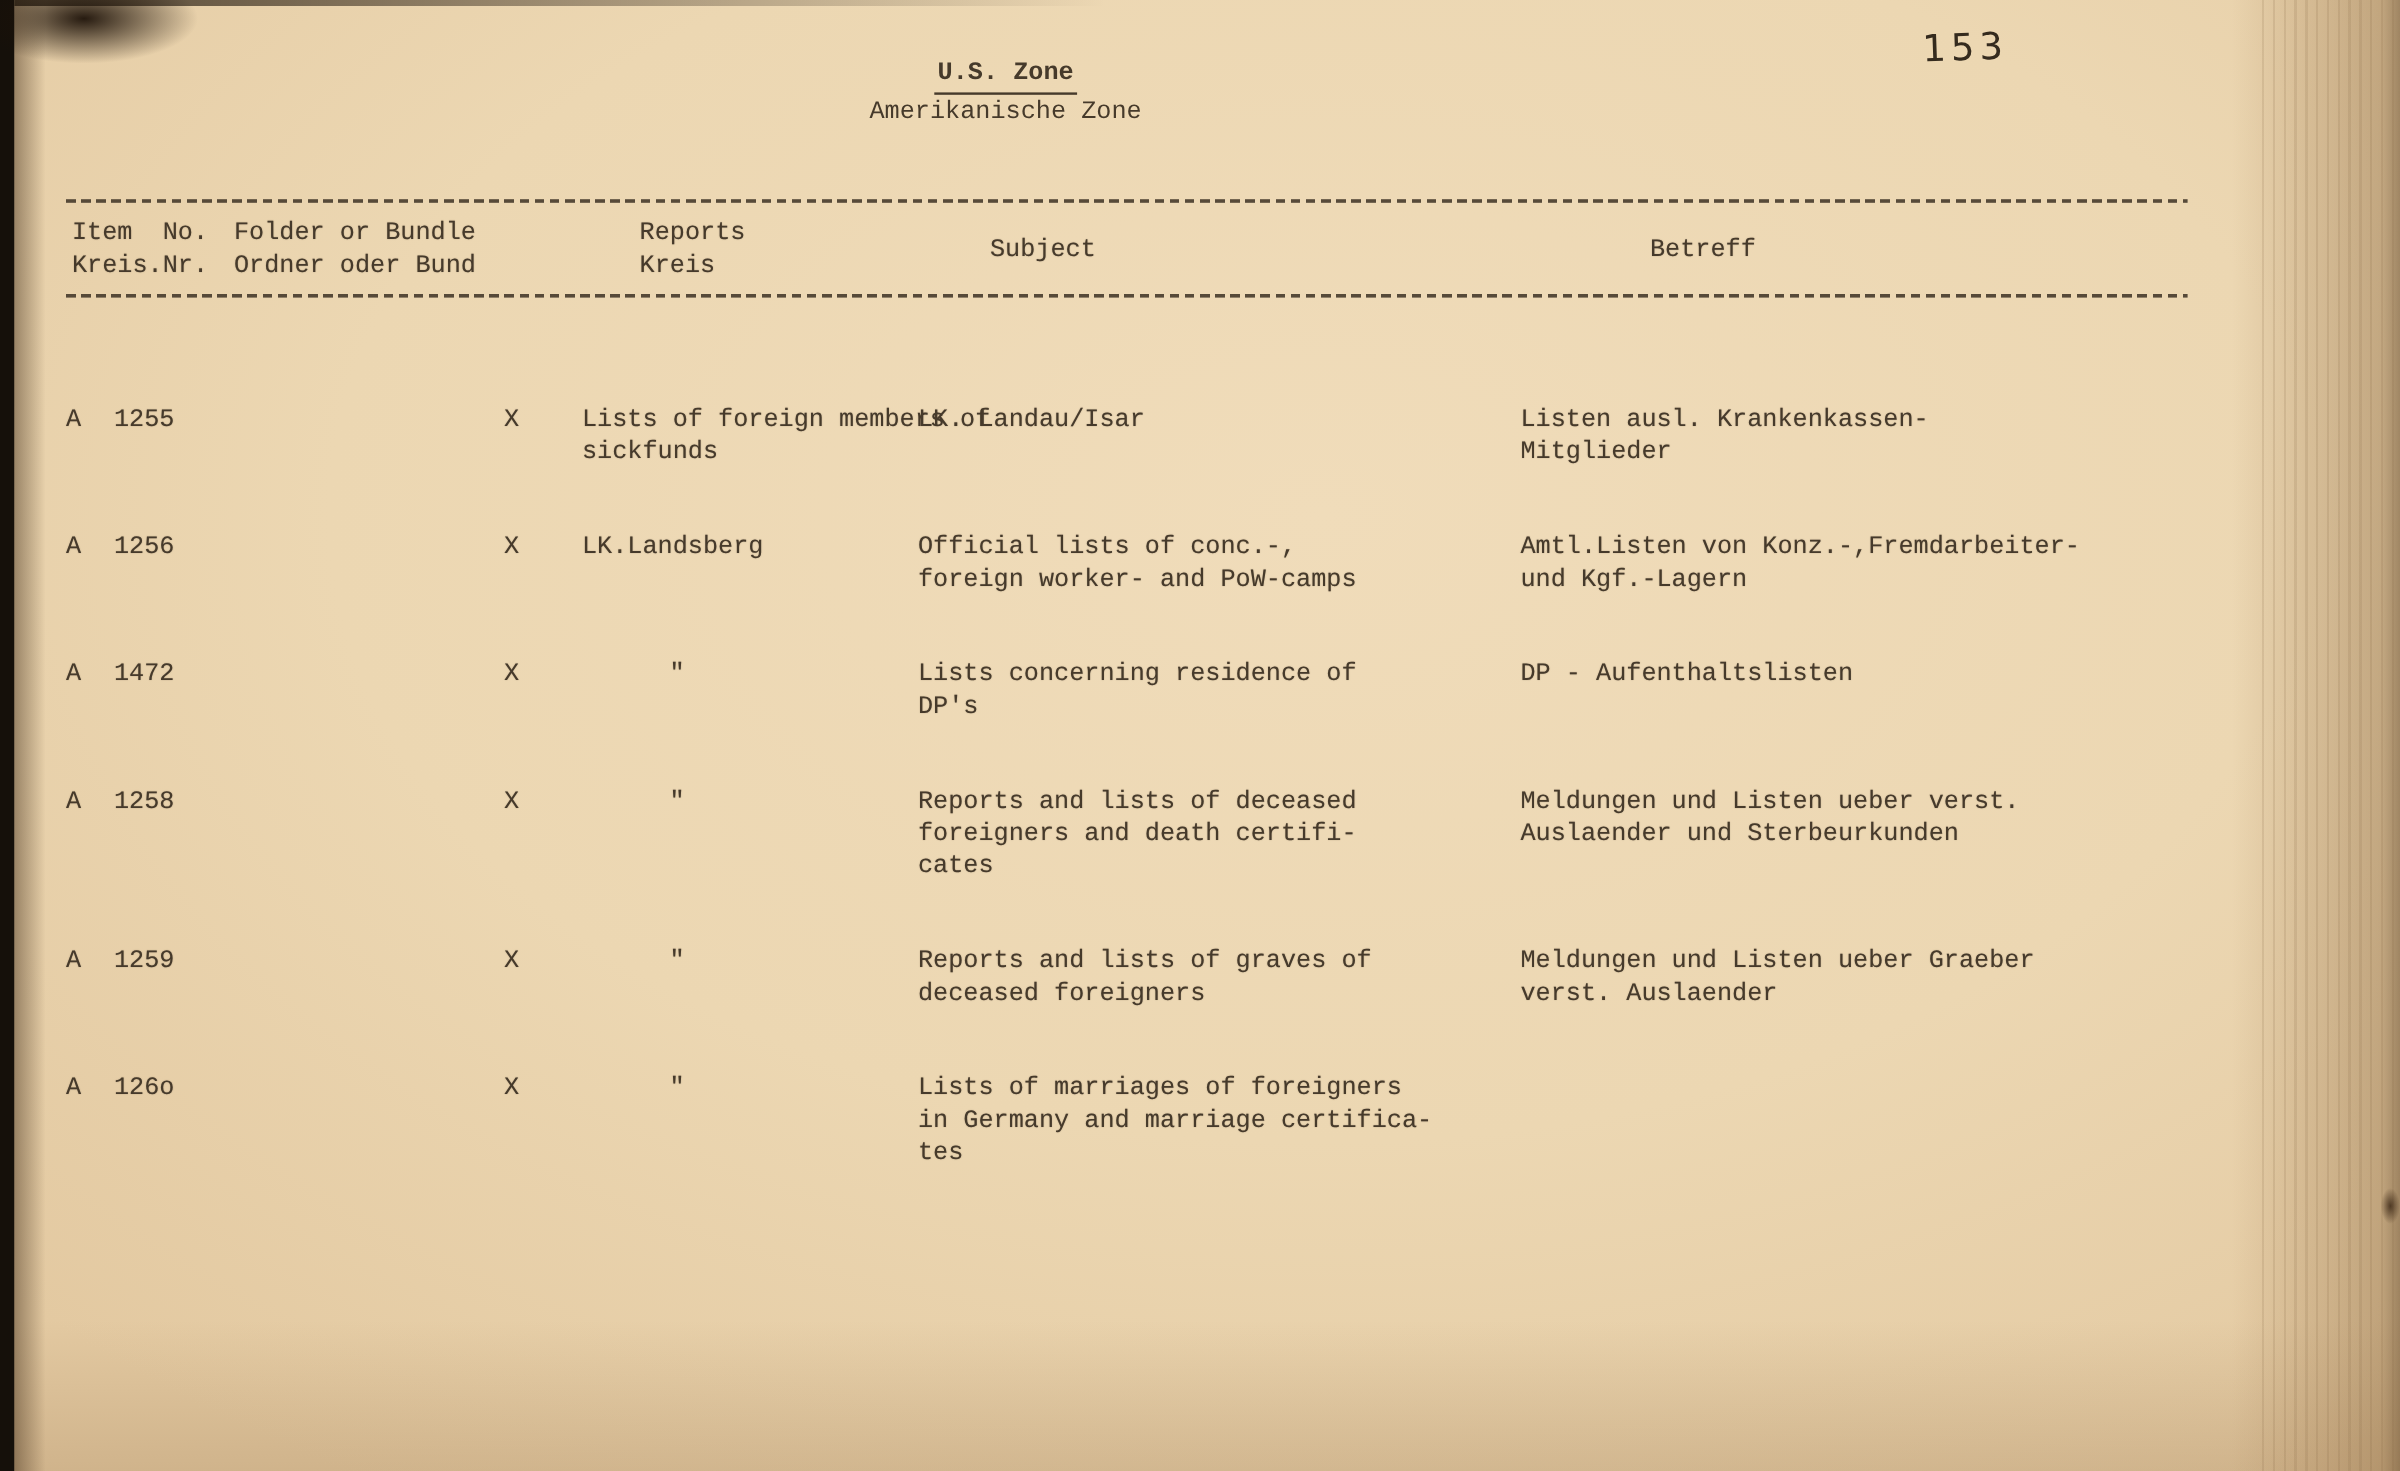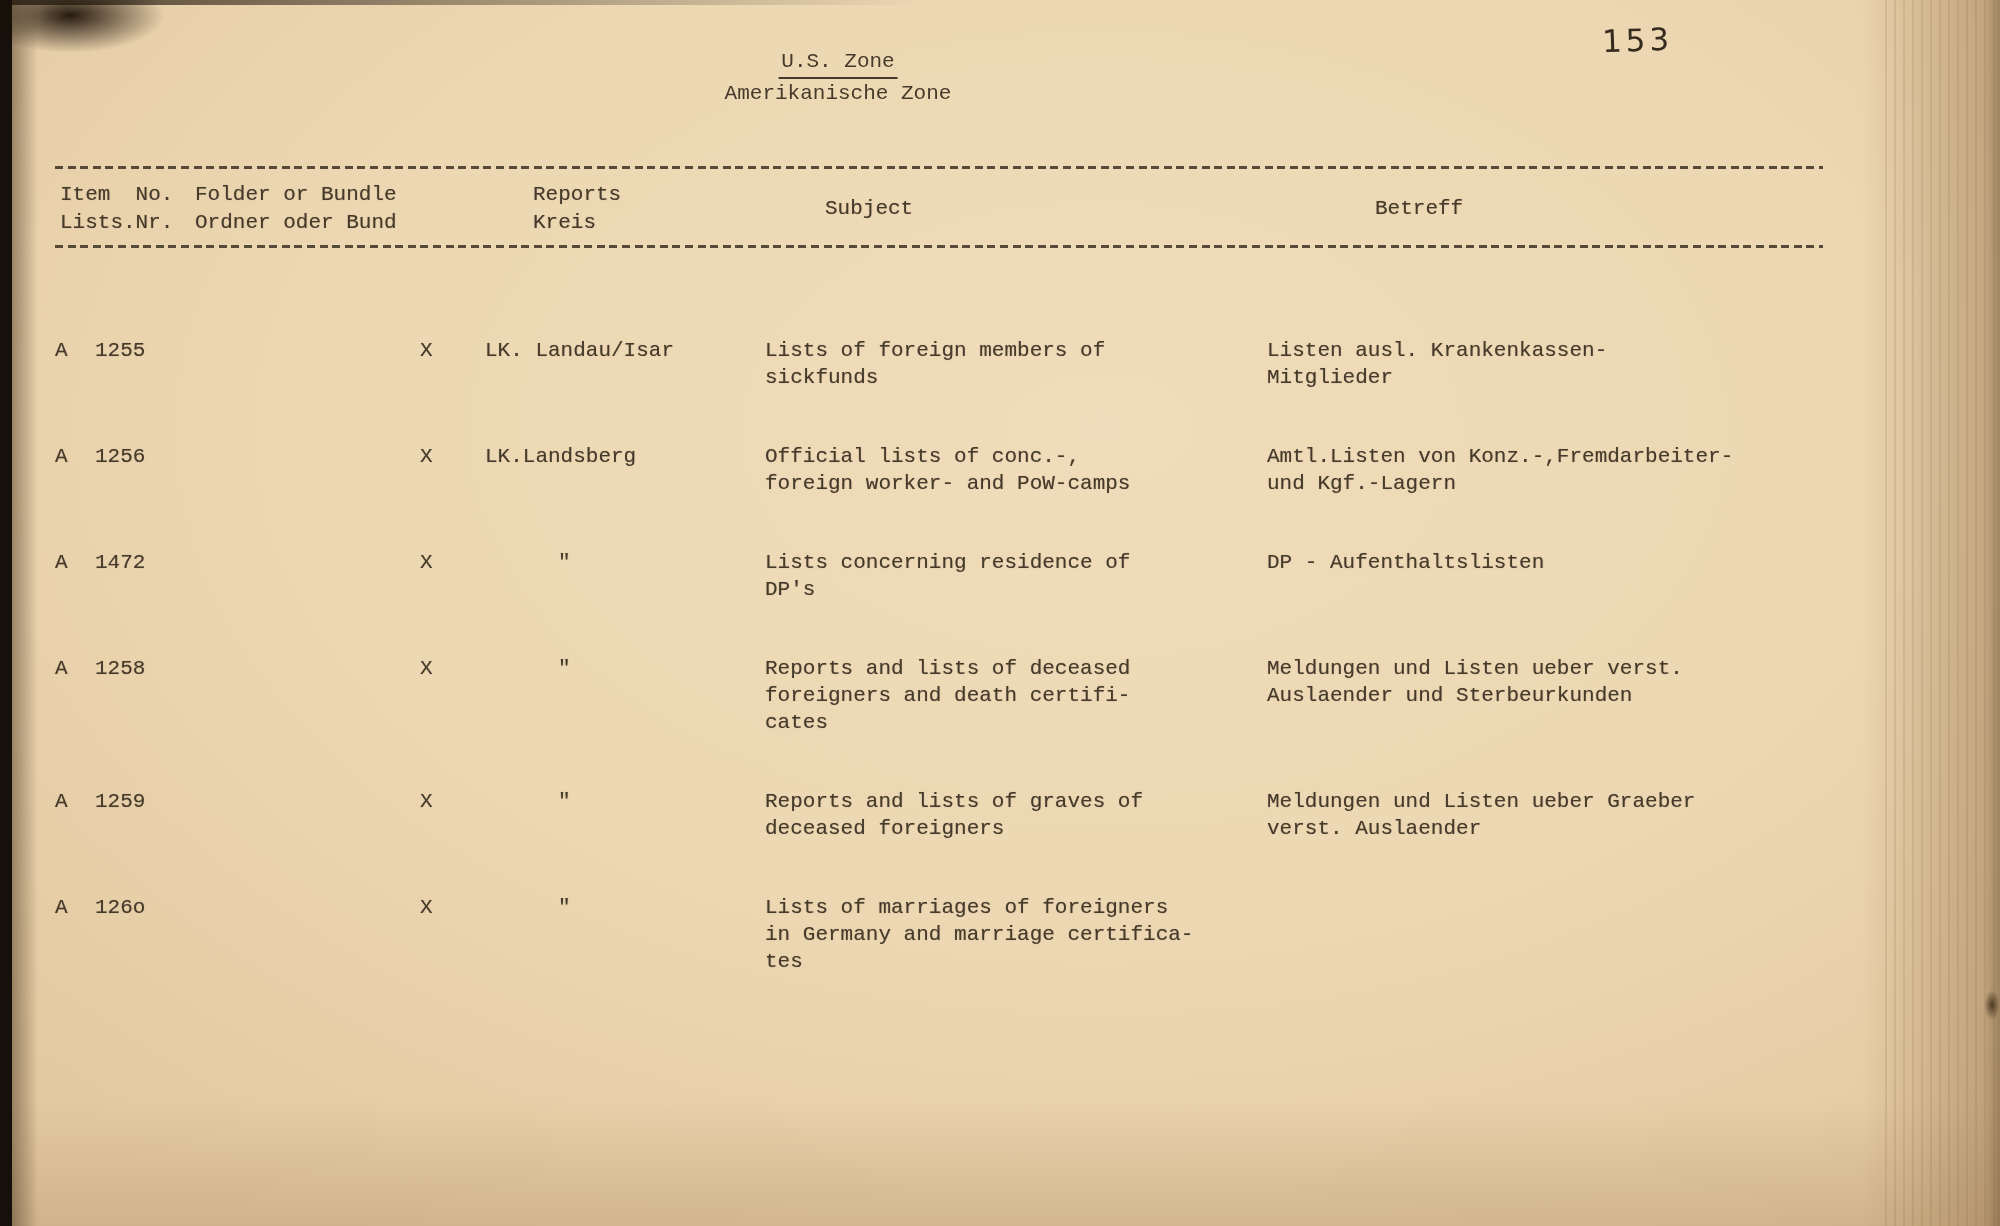--- a/index.html
+++ b/index.html
@@ -31,21 +31,21 @@
     background:repeating-linear-gradient(90deg, rgba(130,100,65,0.16) 0 2px, rgba(0,0,0,0) 2px 9px);}
   .edge-nick{position:absolute;left:1984px;top:990px;width:16px;height:30px;border-radius:50%;
     background:radial-gradient(closest-side, rgba(55,35,18,0.8), rgba(55,35,18,0));}
   
   .page-number{position:absolute;left:1602px;top:22px;
     font-family:"DejaVu Sans",sans-serif;font-size:31px;letter-spacing:4px;
     color:var(--pg-ink);transform:rotate(-2deg);}
   
   .zone-head{position:absolute;left:838px;top:47px;transform:translateX(-50%);
     text-align:center;line-height:29px;}
-  .zone-title{display:inline-block;border-bottom:2px solid var(--ink);padding:0 3px 1px;}
+  .zone-title{display:inline-block;border-bottom:2px solid var(--ink);padding:0 3px 1px;font-weight:bold;}
   
   .dash-rule{position:absolute;left:55px;width:1768px;height:3px;opacity:0.9;
     background:repeating-linear-gradient(90deg, var(--ink) 0 8px, rgba(0,0,0,0) 8px 12.6px);}
   .rule-top{top:166px;}
   .rule-bottom{top:245px;}
   
   .rows{position:absolute;left:0;top:337px;width:2000px;}
   .row{display:grid;grid-template-columns:40px 325px 65px 280px 502px auto;
     padding-left:55px;margin-bottom:52px;line-height:27px;}
   .cell{white-space:pre;text-shadow:0 0 1px rgba(70,58,43,0.45);}
@@ -66,38 +66,38 @@
   <div class="page-number">153</div>
 
   <div class="zone-head">
     <span class="zone-title">U.S. Zone</span><br>
     <span>Amerikanische Zone</span>
   </div>
 
   <div class="dash-rule rule-top"></div>
 
   <span class="txt" style="left:60px;top:183px">Item  No.</span>
-  <span class="txt" style="left:60px;top:211px">Lists.Nr.</span>
+  <span class="txt" style="left:60px;top:211px">Kreis.Nr.</span>
   <span class="txt" style="left:195px;top:183px">Folder or Bundle</span>
   <span class="txt" style="left:195px;top:211px">Ordner oder Bund</span>
   <span class="txt" style="left:533px;top:183px">Reports</span>
   <span class="txt" style="left:533px;top:211px">Kreis</span>
   <span class="txt" style="left:825px;top:197px">Subject</span>
   <span class="txt" style="left:1375px;top:197px">Betreff</span>
 
   <div class="dash-rule rule-bottom"></div>
 
   <div class="rows">
     <div class="row">
       <span class="cell letter">A</span>
       <span class="cell number">1255</span>
       <span class="cell folder">X</span>
-      <span class="cell district">LK. Landau/Isar</span>
       <span class="cell subject">Lists of foreign members of
 sickfunds</span>
+      <span class="cell district">LK. Landau/Isar</span>
       <span class="cell betreff">Listen ausl. Krankenkassen-
 Mitglieder</span>
     </div>
 
     <div class="row">
       <span class="cell letter">A</span>
       <span class="cell number">1256</span>
       <span class="cell folder">X</span>
       <span class="cell district">LK.Landsberg</span>
       <span class="cell subject">Official lists of conc.-,

